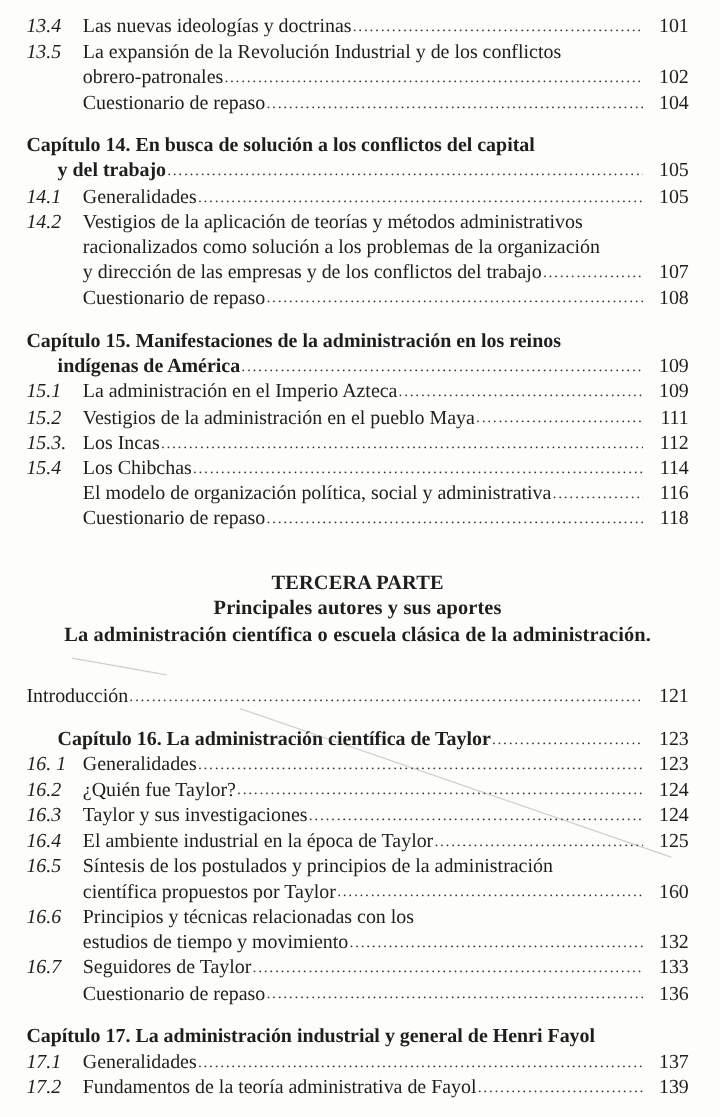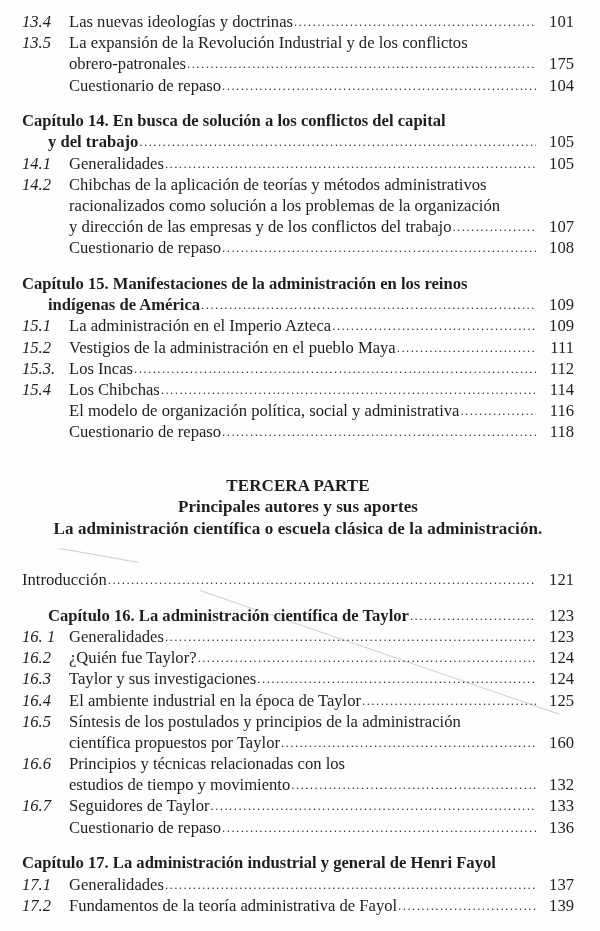--- a/index.html
+++ b/index.html
@@ -53,21 +53,21 @@
   </div>
   <div class="line">
     <span class="num">13.5</span>
     <span class="title">La expansión de la Revolución Industrial y de los conflictos</span>
   </div>
   <div class="line indent">
     <span class="title-wrap">
         <span class="title">obrero-patronales</span>
         <span class="leader"></span>
       </span>
-    <span class="page-no">175</span>
+    <span class="page-no">102</span>
   </div>
   <div class="line indent">
     <span class="title-wrap">
         <span class="title">Cuestionario de repaso</span>
         <span class="leader"></span>
       </span>
     <span class="page-no">104</span>
   </div>
 
   <div class="gap"></div>
@@ -83,21 +83,21 @@
   <div class="line">
     <span class="num">14.1</span>
     <span class="title-wrap">
         <span class="title">Generalidades</span>
         <span class="leader"></span>
       </span>
     <span class="page-no">105</span>
   </div>
   <div class="line">
     <span class="num">14.2</span>
-    <span class="title">Chibchas de la aplicación de teorías y métodos administrativos</span>
+    <span class="title">Vestigios de la aplicación de teorías y métodos administrativos</span>
   </div>
   <div class="line indent">
     <span class="title">racionalizados como solución a los problemas de la organización</span>
   </div>
   <div class="line indent">
     <span class="title-wrap">
         <span class="title">y dirección de las empresas y de los conflictos del trabajo</span>
         <span class="leader"></span>
       </span>
     <span class="page-no">107</span>

